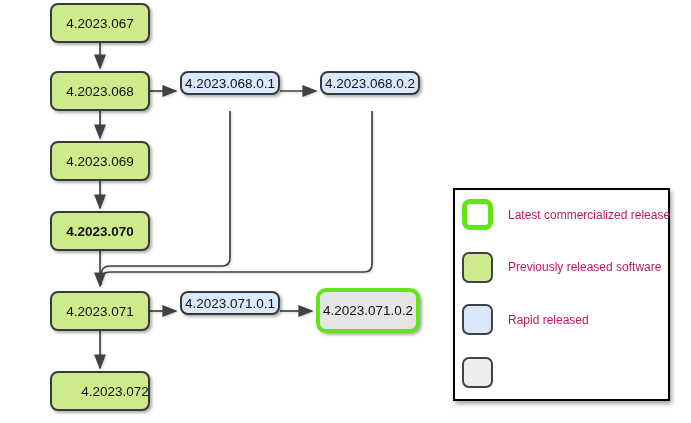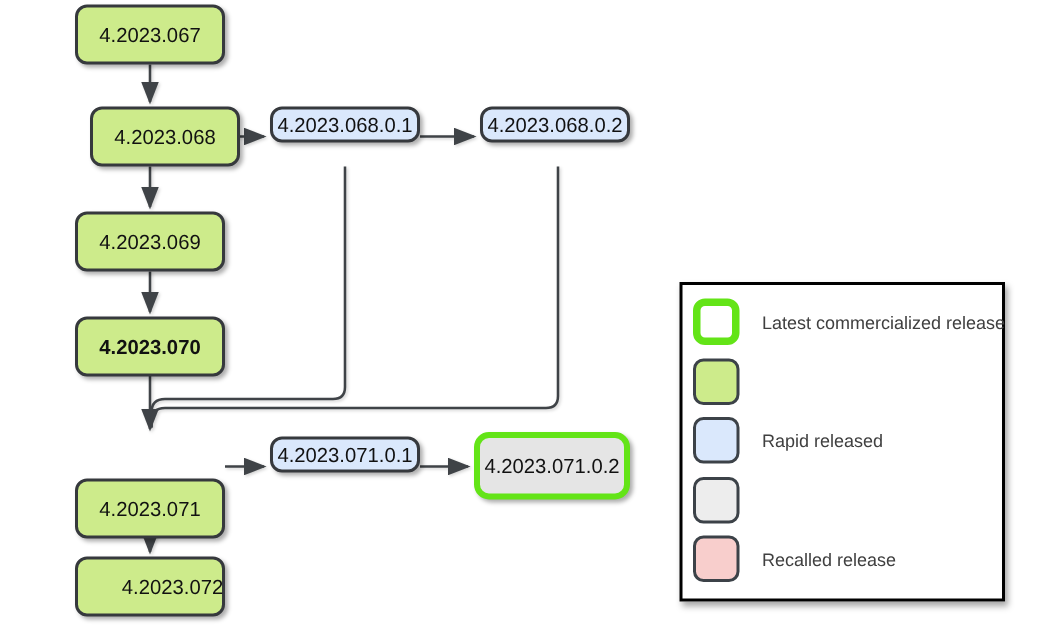--- a/index.html
+++ b/index.html
@@ -72,21 +72,21 @@
     flex: 0 0 auto;
   }
   .swatch.latest   { border: 5px solid #63e417; border-radius: 8px; background: #ffffff; }
   .swatch.prev     { background: #cdeb8b; }
   .swatch.rapid    { background: #dae8fc; }
   .swatch.internal { background: #ededed; }
   .swatch.recalled { background: #f8cecc; }
   .legend-label {
     margin-left: 15px;
     font-size: 12px;
-    color: #404040;
+    color: #be185d;
     white-space: nowrap;
   }
 </style>
 </head>
 <body>
 
 <div id="stage">
 
   <svg id="edges" width="691" height="423" viewBox="0 0 691 423">
     <defs>
@@ -105,62 +105,59 @@
       <path d="M372,111 V264 Q372,272 364,272 H110 Q101,272 101,281 V285"></path>
       <path d="M150,311 H176" marker-end="url(#arrow)"></path>
       <path d="M280,311 H312" marker-end="url(#arrow)"></path>
       <path d="M100,331 V368" marker-end="url(#arrow)"></path>
     </g>
   </svg>
 
   <div class="node prev" style="left:50px; top:3px;">
     <span>4.2023.067</span>
   </div>
-  <div class="node prev" style="left:60px; top:71px;text-align:center;">
+  <div class="node prev" style="left:50px; top:71px;text-align:center;">
     <span>4.2023.068</span>
   </div>
   <div class="node rapid" style="left:180px; top:71px;">
     <span>4.2023.068.0.1</span>
   </div>
   <div class="node rapid" style="left:320px; top:71px;text-align:center;">
     <span>4.2023.068.0.2</span>
   </div>
   <div class="node prev" style="left:50px; top:141px;">
     <span>4.2023.069</span>
   </div>
   <div class="node prev" style="left:50px; top:211px;font-weight:bold;">
     <span>4.2023.070</span>
   </div>
-  <div class="node prev" style="left:50px; top:291px;margin-top:28px;">
+  <div class="node prev" style="left:50px; top:291px;">
     <span>4.2023.071</span>
   </div>
   <div class="node rapid" style="left:180px; top:291px;">
     <span>4.2023.071.0.1</span>
   </div>
   <div class="node latest" style="left:316px; top:288px;">
     <span>4.2023.071.0.2</span>
   </div>
   <div class="node prev" style="left:50px; top:371px;padding-left:30px;">
     <span>4.2023.072</span>
   </div>
 
   <div class="legend">
     <div class="legend-row">
       <span class="swatch latest"></span>
       <span class="legend-label">Latest commercialized release</span>
     </div>
     <div class="legend-row">
       <span class="swatch prev"></span>
+      <span class="legend-label">Previously released software</span>
     </div>
     <div class="legend-row">
       <span class="swatch rapid"></span>
       <span class="legend-label">Rapid released</span>
     </div>
     <div class="legend-row">
       <span class="swatch internal"></span>
     </div>
-    <div class="legend-row">
-      <span class="swatch recalled"></span>
-      <span class="legend-label">Recalled release</span>
-    </div>
   </div>
 
 </div>
 
 </body></html>

